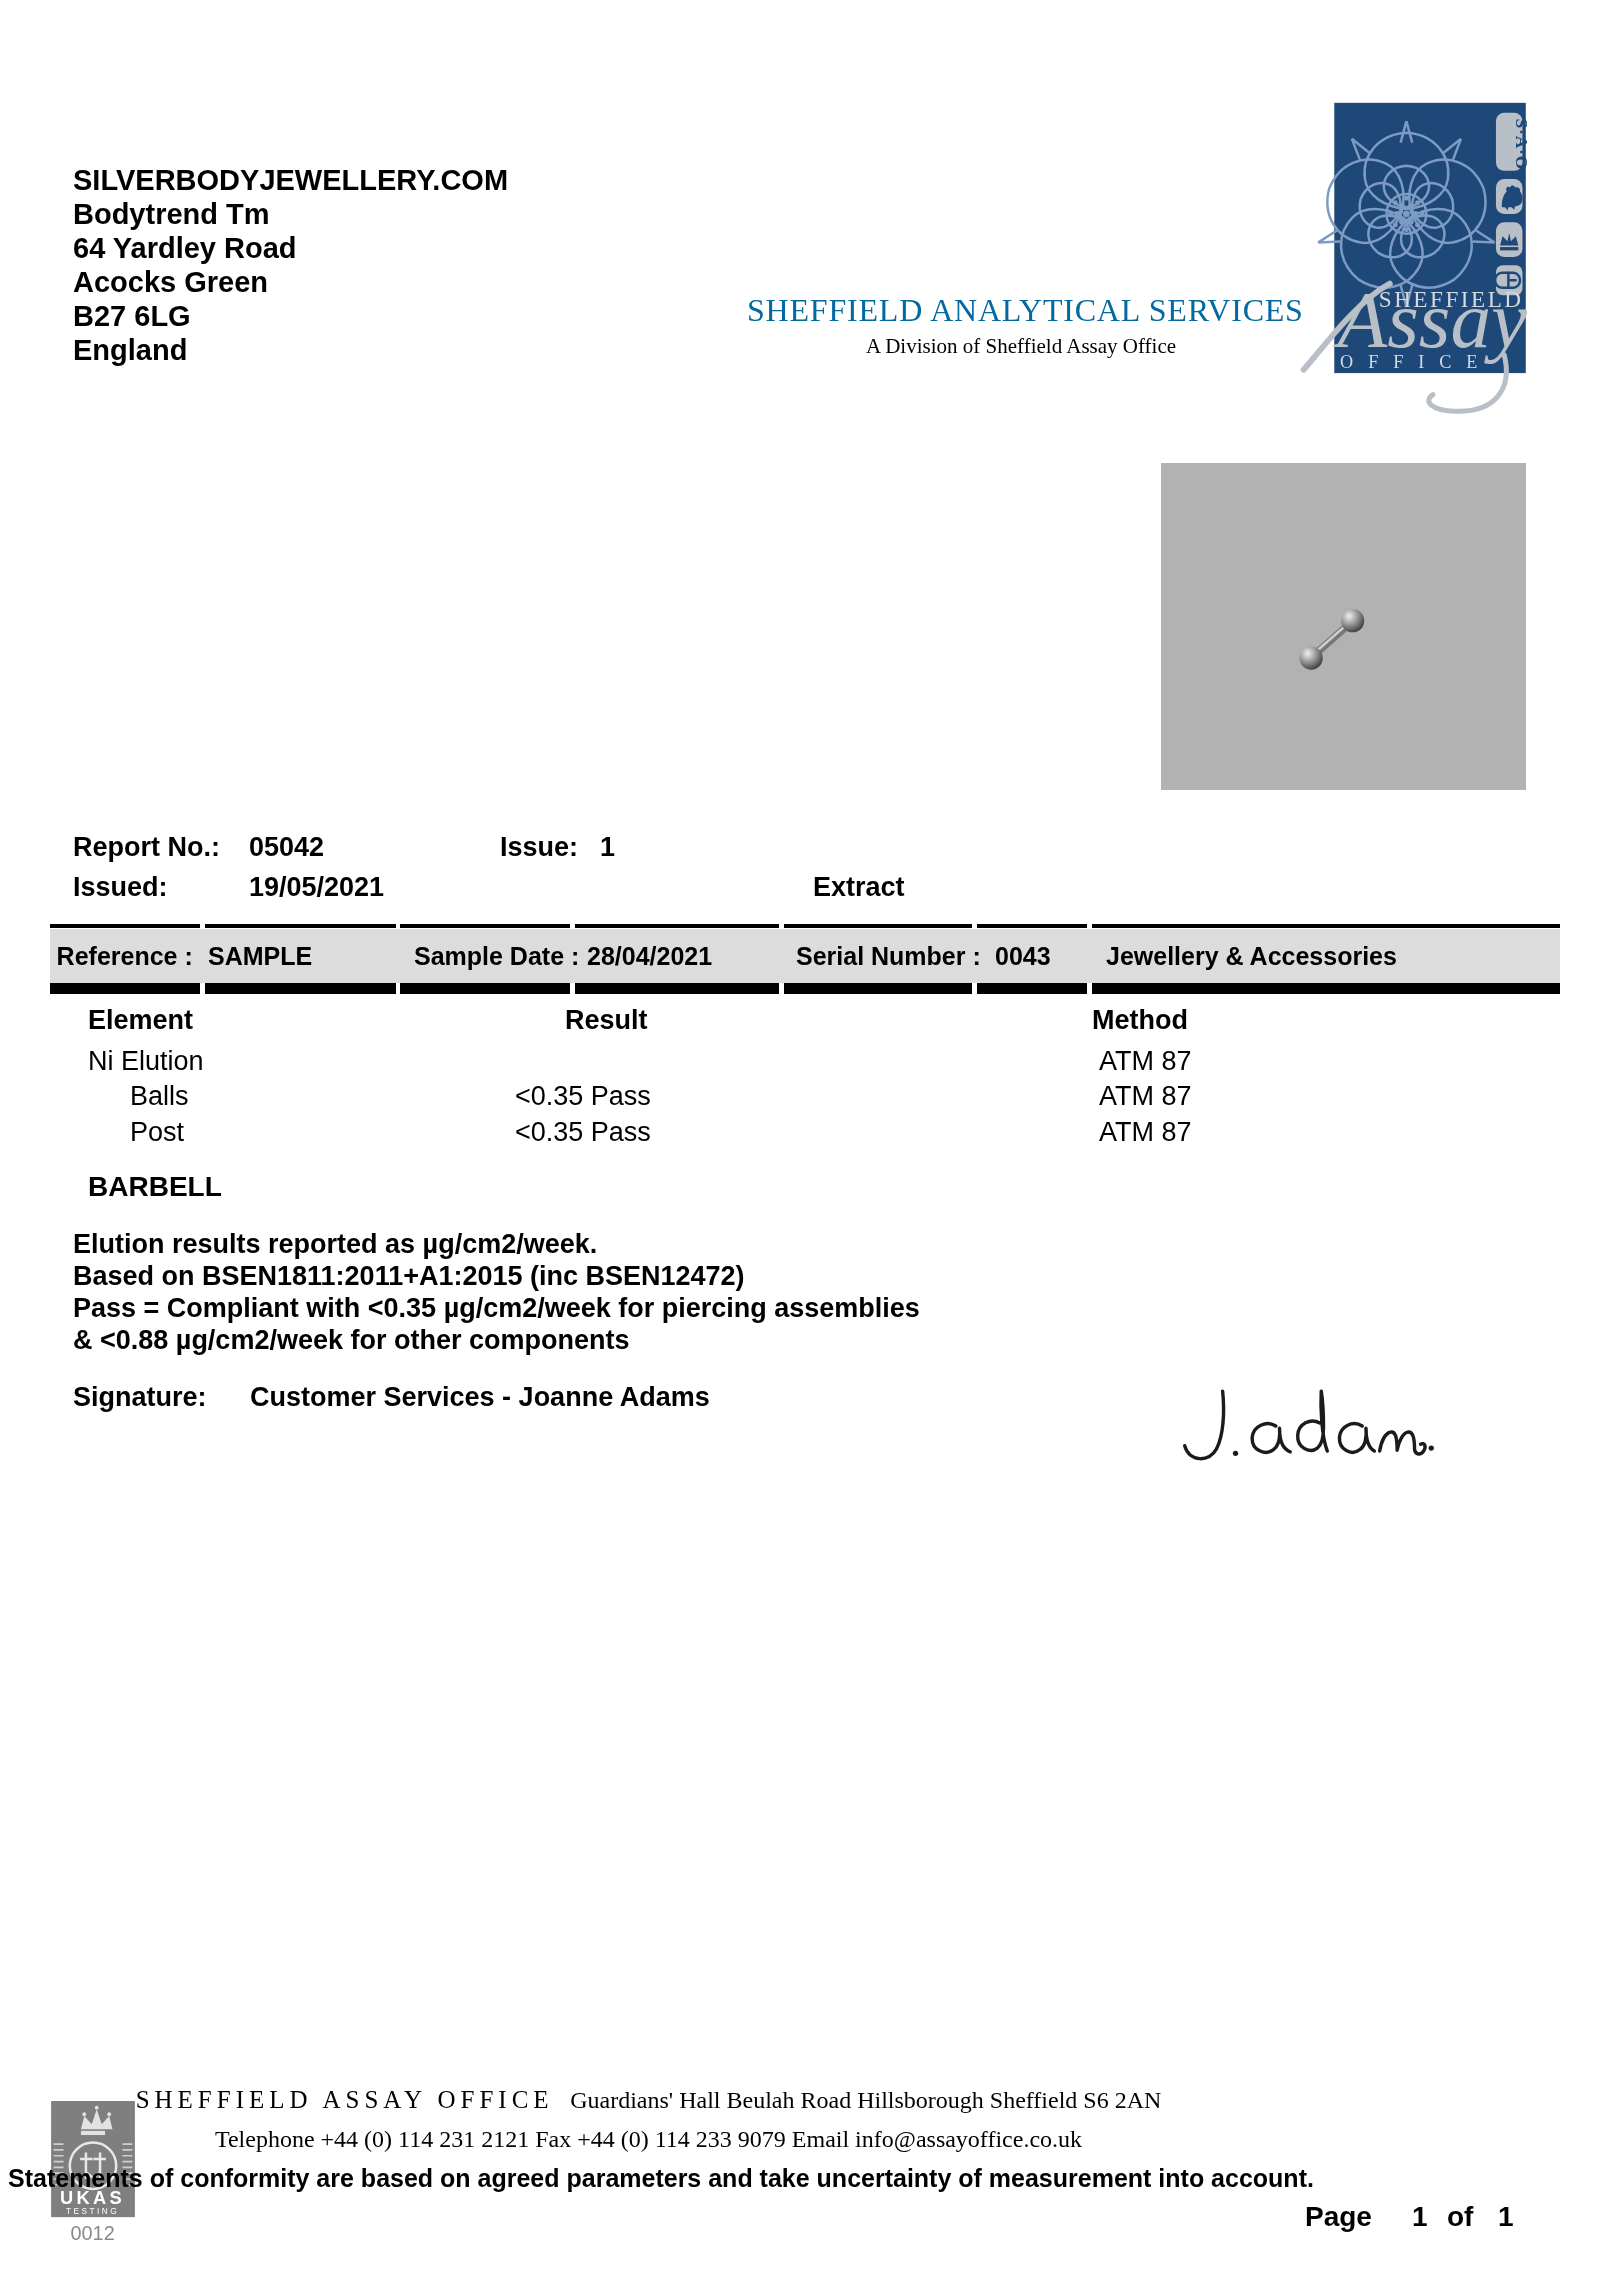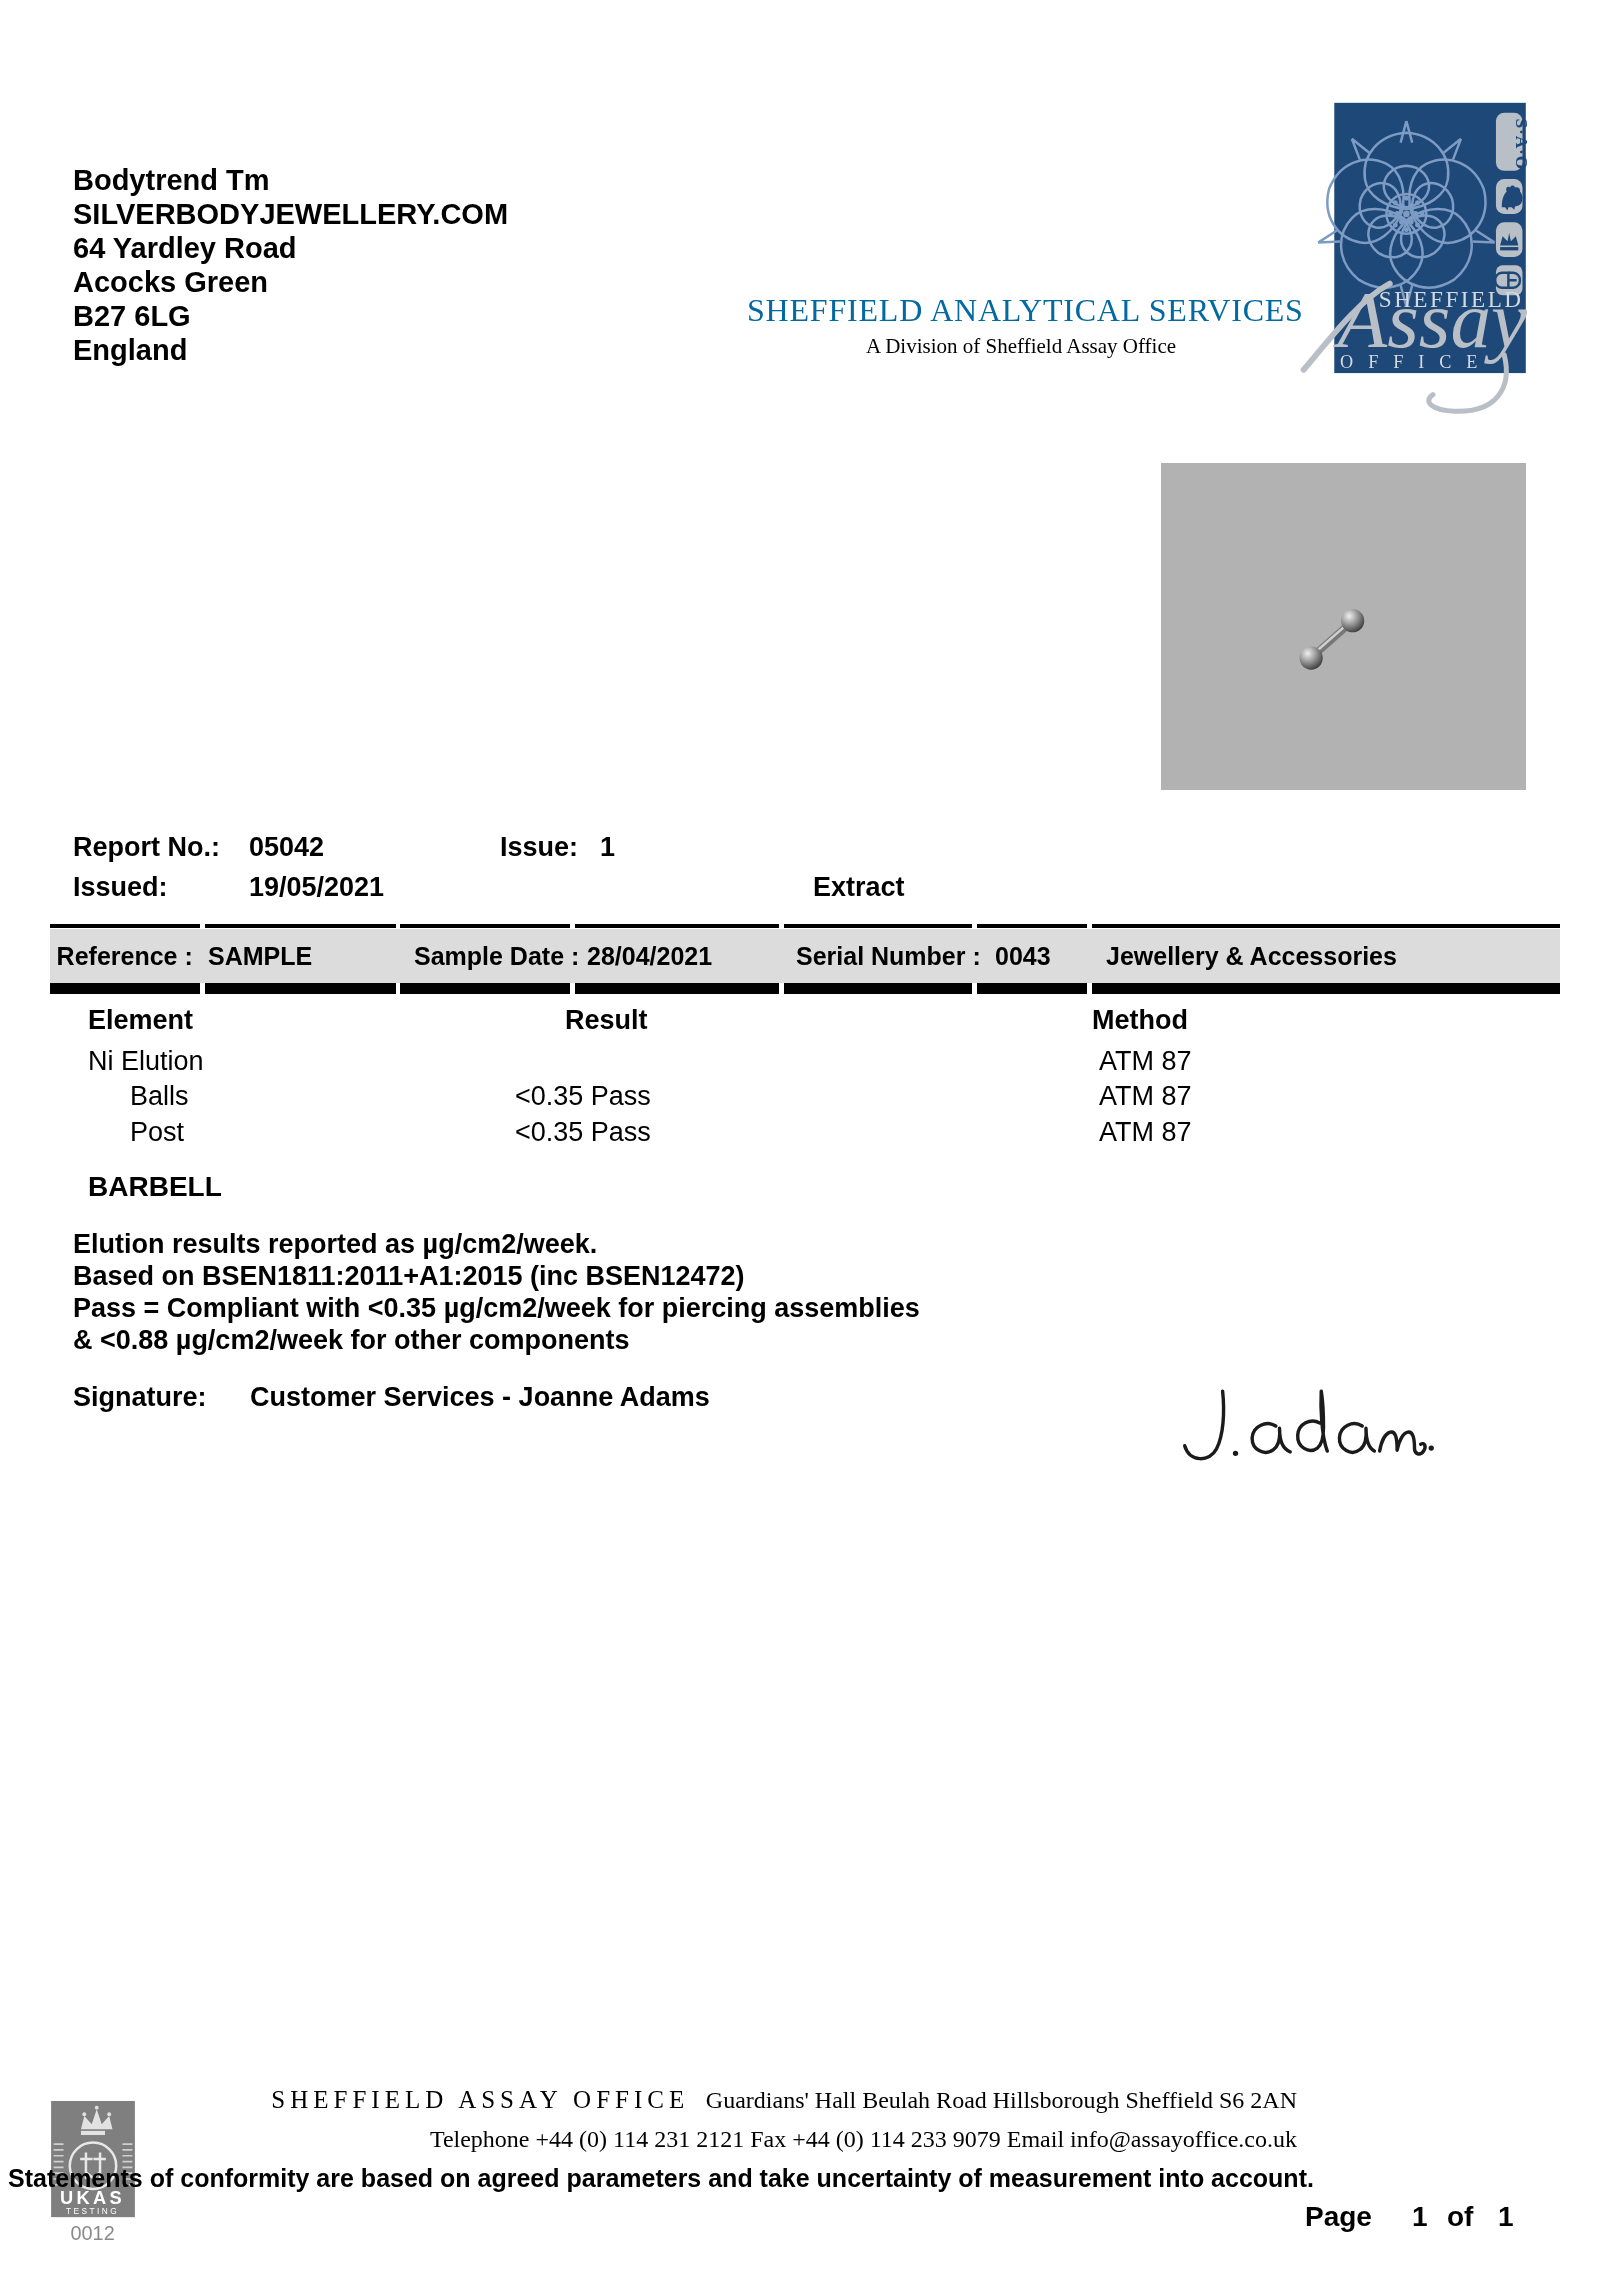--- a/index.html
+++ b/index.html
@@ -45,39 +45,39 @@
   #r3e{left:130px;top:1117px;}  #r3r{left:515px;top:1117px;}     #r3m{left:1099px;top:1117px;}
   #item-name{left:88px;top:1171px;font-size:28px;font-weight:bold;}
 
   
   .notes{position:absolute;left:73px;top:1228px;font-size:27px;font-weight:bold;line-height:32px;white-space:nowrap;}
   #sig-label{left:73px;top:1382px;}
   #sig-name{left:250px;top:1382px;}
   .sig-svg{position:absolute;left:1163px;top:1379px;width:274px;height:110px;}
 
   
-  .f-line{position:absolute;left:0;width:1297px;text-align:right;white-space:nowrap;}
+  .f-line{position:absolute;left:0;width:1297px;text-align:center;white-space:nowrap;}
   .f1{top:2086px;font-family:"Liberation Serif",serif;font-size:24px;}
   .f1 .office-name{letter-spacing:5px;font-size:25px;}
   .f1 .office-addr{margin-left:16.6px;}
   .f2{top:2126px;font-family:"Liberation Serif",serif;font-size:24px;}
   .f3{top:2164px;font-size:25px;font-weight:bold;padding-left:8px;}
   .f-page span{position:absolute;font-size:28px;font-weight:bold;}
   #pg-label{left:1305px;top:2201px;} #pg-cur{left:1412px;top:2201px;}
   #pg-of{left:1447px;top:2201px;}    #pg-tot{left:1498px;top:2201px;}
   .ukas-svg{position:absolute;left:51px;top:2101px;width:84px;height:146px;}
 </style>
 </head>
 <body>
 
 <div class="page">
 
   <div class="address">
+    <div>SILVERBODYJEWELLERY.COM</div>
     <div>Bodytrend Tm</div>
-    <div>SILVERBODYJEWELLERY.COM</div>
     <div>64 Yardley Road</div>
     <div>Acocks Green</div>
     <div>B27 6LG</div>
     <div>England</div>
   </div>
 
   <div class="title-block">
     <div class="title">SHEFFIELD ANALYTICAL SERVICES</div>
     <div class="subtitle">A Division of Sheffield Assay Office</div>
   </div>

